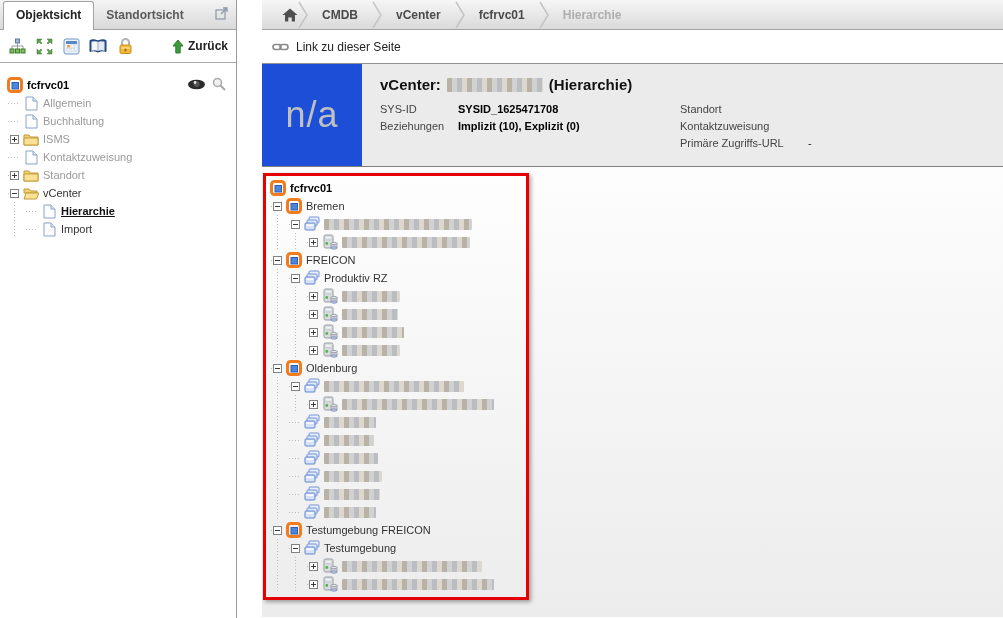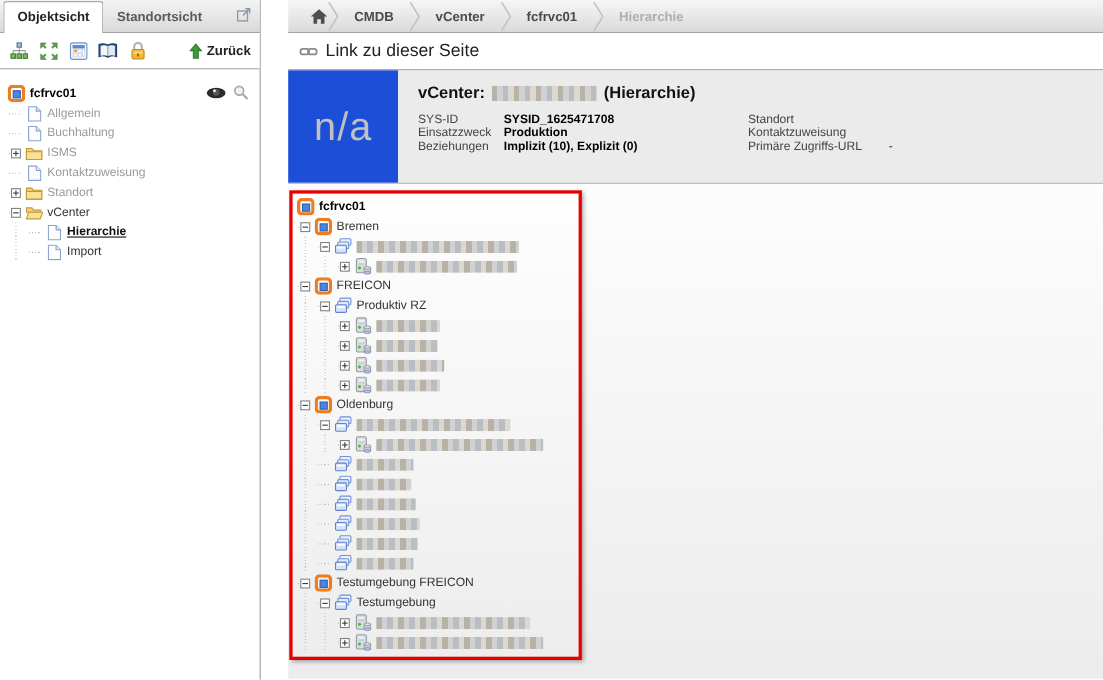--- a/index.html
+++ b/index.html
@@ -18,30 +18,30 @@
   #left-tree { position:relative; padding:13px 4px 0 6px; }
   #obj-actions { position:absolute; right:10px; top:14px; display:flex; gap:6px; align-items:center; }
 
   
   #right-panel { position:absolute; left:262px; top:0; width:831px; height:618px; }
   #crumbbar { height:30px; background:linear-gradient(#f6f6f6,#dadada); border-bottom:1px solid #a2a2a2; display:flex; align-items:center; padding-left:20px; }
   .crumb { font-size:12px; font-weight:bold; color:#4a4a4a; padding:0 14px; cursor:pointer; }
   .crumb.current { color:#aeaeae; cursor:default; }
   .chev { height:30px; display:inline-flex; align-items:center; }
   #linkrow { height:34px; background:#fff; border-bottom:1px solid #8f8f8f; display:flex; align-items:center; padding-left:10px; gap:7px; }
-  #linkrow span.lbl { font-size:16px; color:#222; cursor:pointer; }
+  #linkrow span.lbl { font-size:12px; color:#222; cursor:pointer; }
 
   
   #obj-header { height:103px; display:flex; border-bottom:1px solid #7f7f7f; }
   #obj-image { width:100px; background:#1d4ed8; display:flex; align-items:center; justify-content:center; }
   #obj-image span { font-size:36px; color:#c0c0c0; letter-spacing:1px; }
   #obj-info { flex:1; background:#ebebeb; padding:12px 0 4px 18px; }
   #obj-title { font-size:15px; font-weight:bold; color:#111; margin-bottom:10px; display:flex; align-items:center; gap:6px; }
   #fields { display:flex; }
-  .fcol { display:flex; flex-direction:column; }
+  .fcol { display:flex; flex-direction:column; gap:5px; }
   .fcol.left { width:300px; }
   .frow { display:flex; height:12px; align-items:center; }
   .flabel { color:#444; }
   .fcol.left .flabel { width:78px; }
   .fcol.right .flabel { width:128px; }
   .fval { font-weight:bold; color:#000; }
   .fcol.right .fval { font-weight:normal; color:#222; }
 
   
   #content { position:relative; height:450px; background:linear-gradient(#fdfdfd,#ececec); }
@@ -309,24 +309,20 @@
         <span class="px big" style="width:96px"></span>
         <span>(Hierarchie)</span>
       </div>
       <div id="fields">
         <div class="fcol left" id="fields-left">
             <div class="frow">
               <span class="flabel">SYS-ID</span>
               <span class="fval">SYSID_1625471708</span>
             </div>
             <div class="frow">
-              <span class="flabel">Einsatzzweck</span>
-              <span class="fval">Produktion</span>
-            </div>
-            <div class="frow">
               <span class="flabel">Beziehungen</span>
               <span class="fval">Implizit (10), Explizit (0)</span>
             </div>
           </div>
         <div class="fcol right" id="fields-right">
             <div class="frow">
               <span class="flabel">Standort</span>
               <span class="fval"></span>
             </div>
             <div class="frow">

